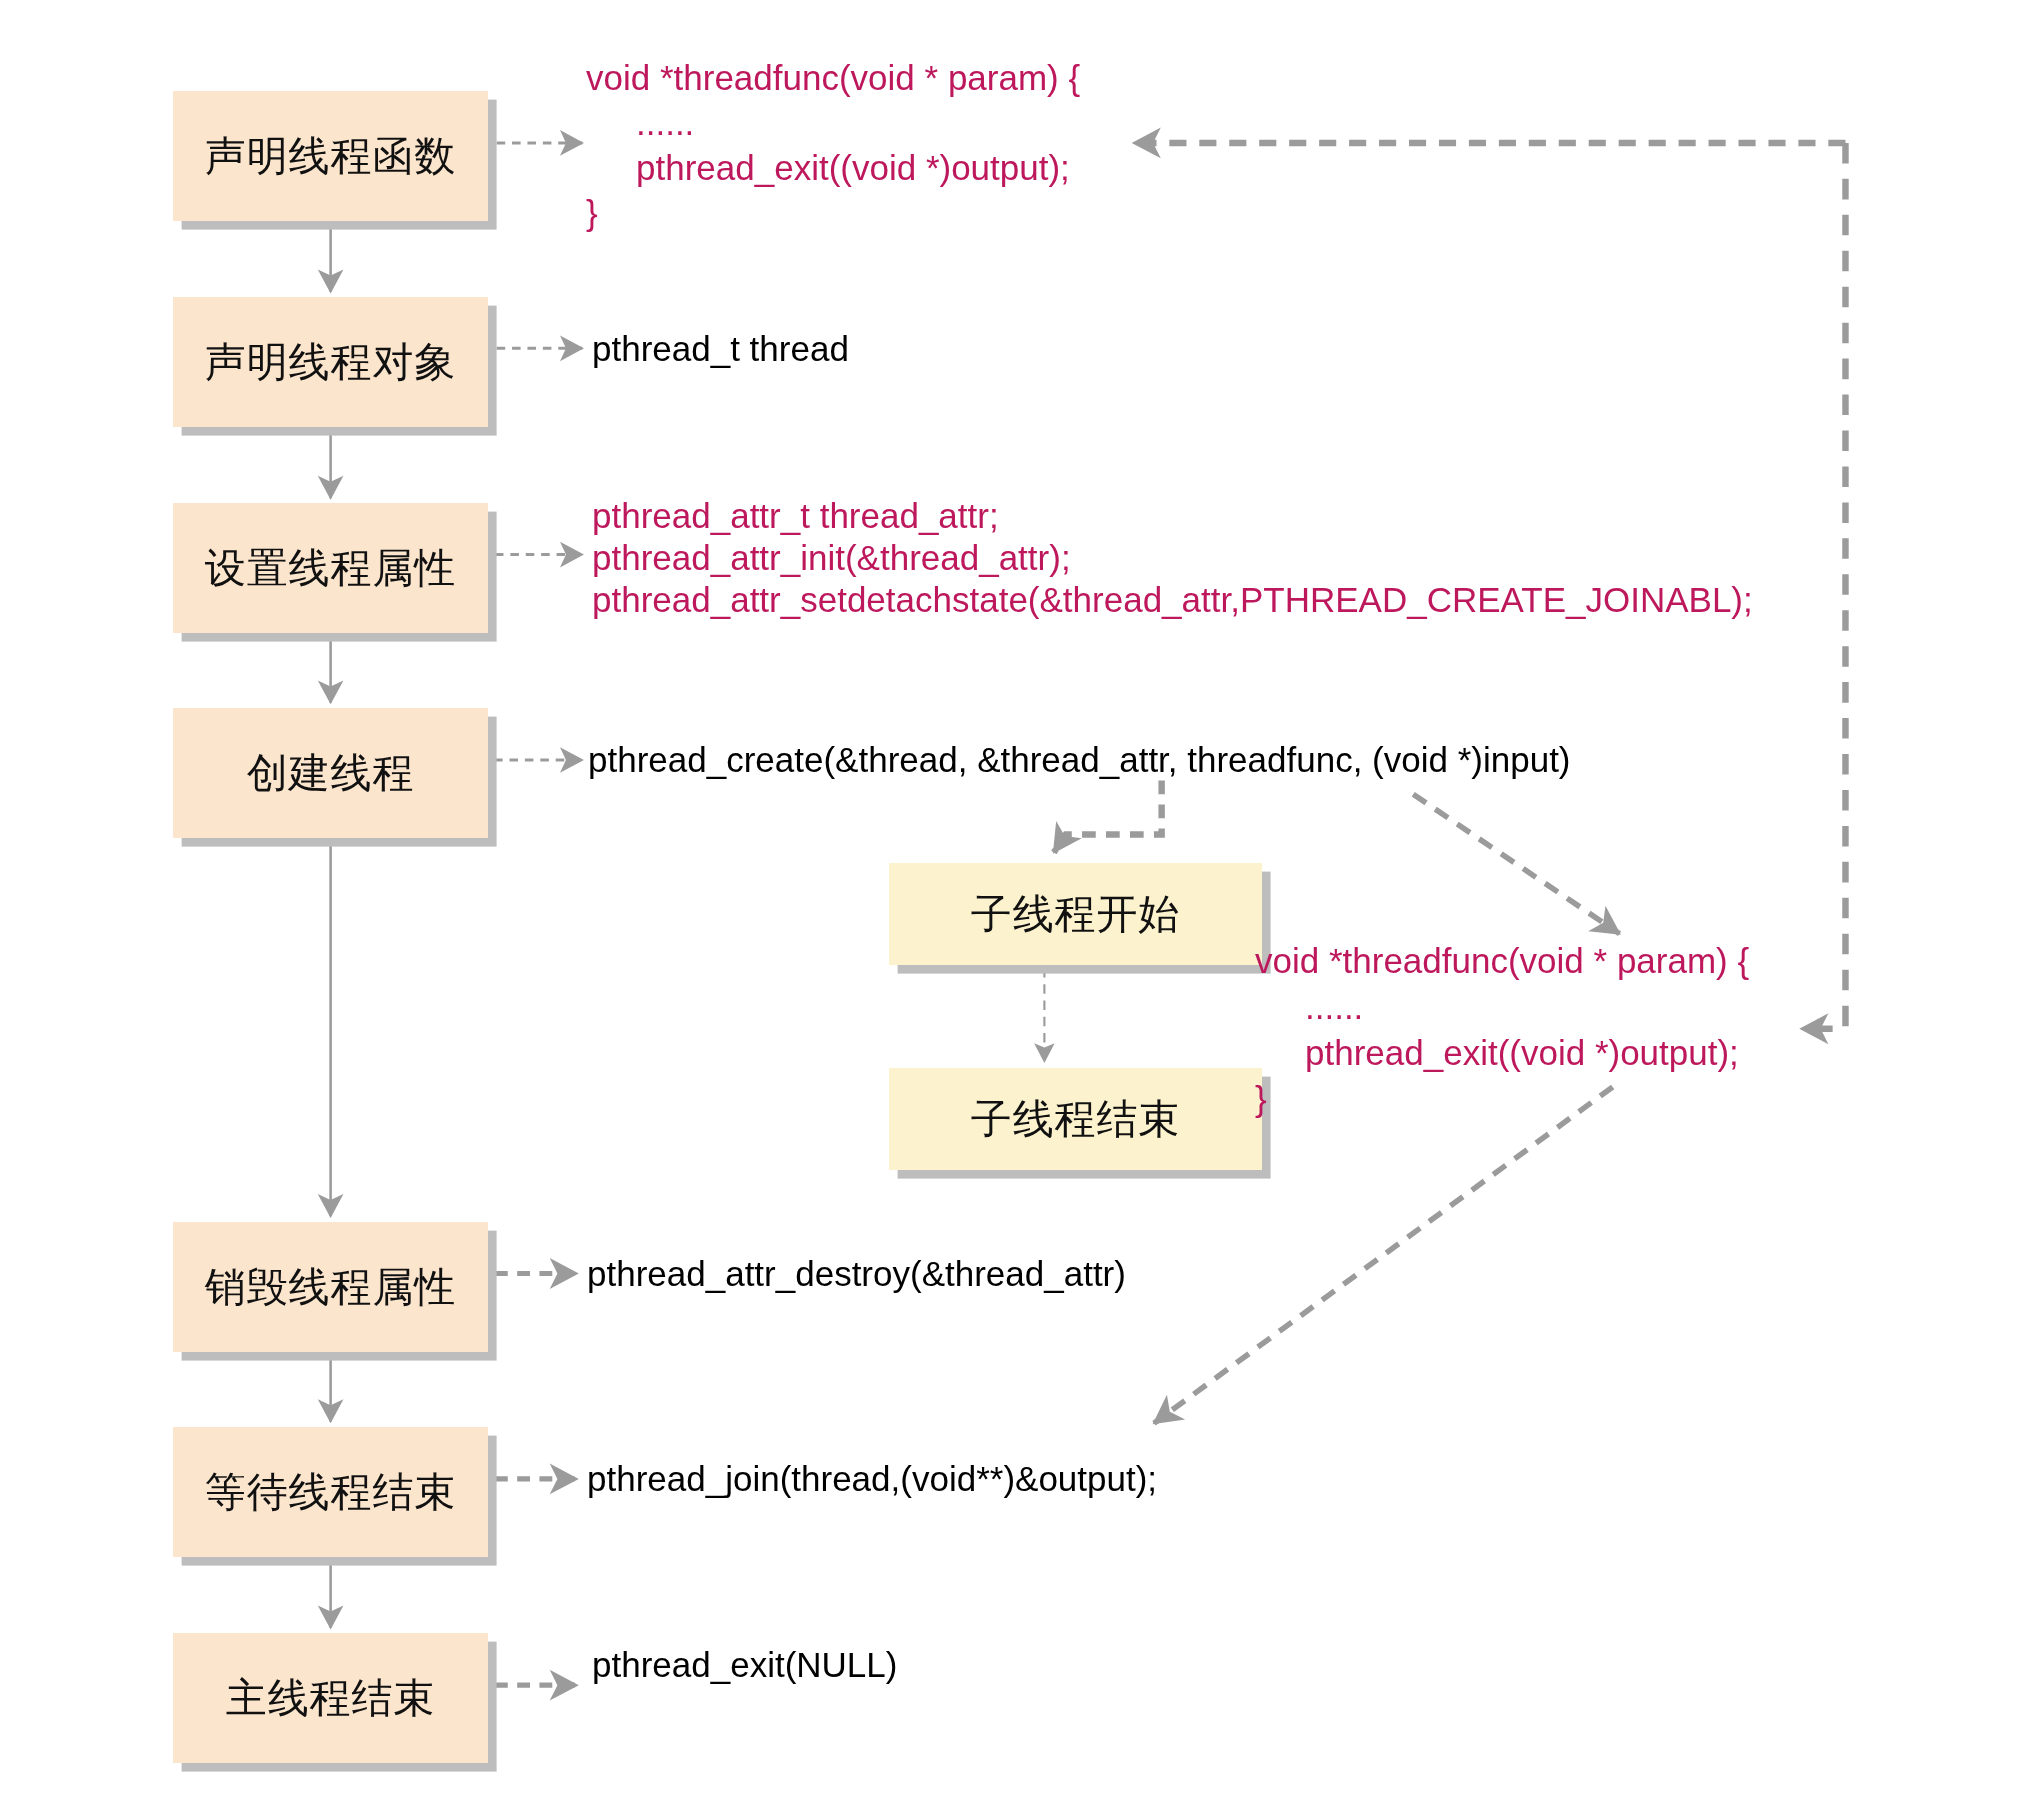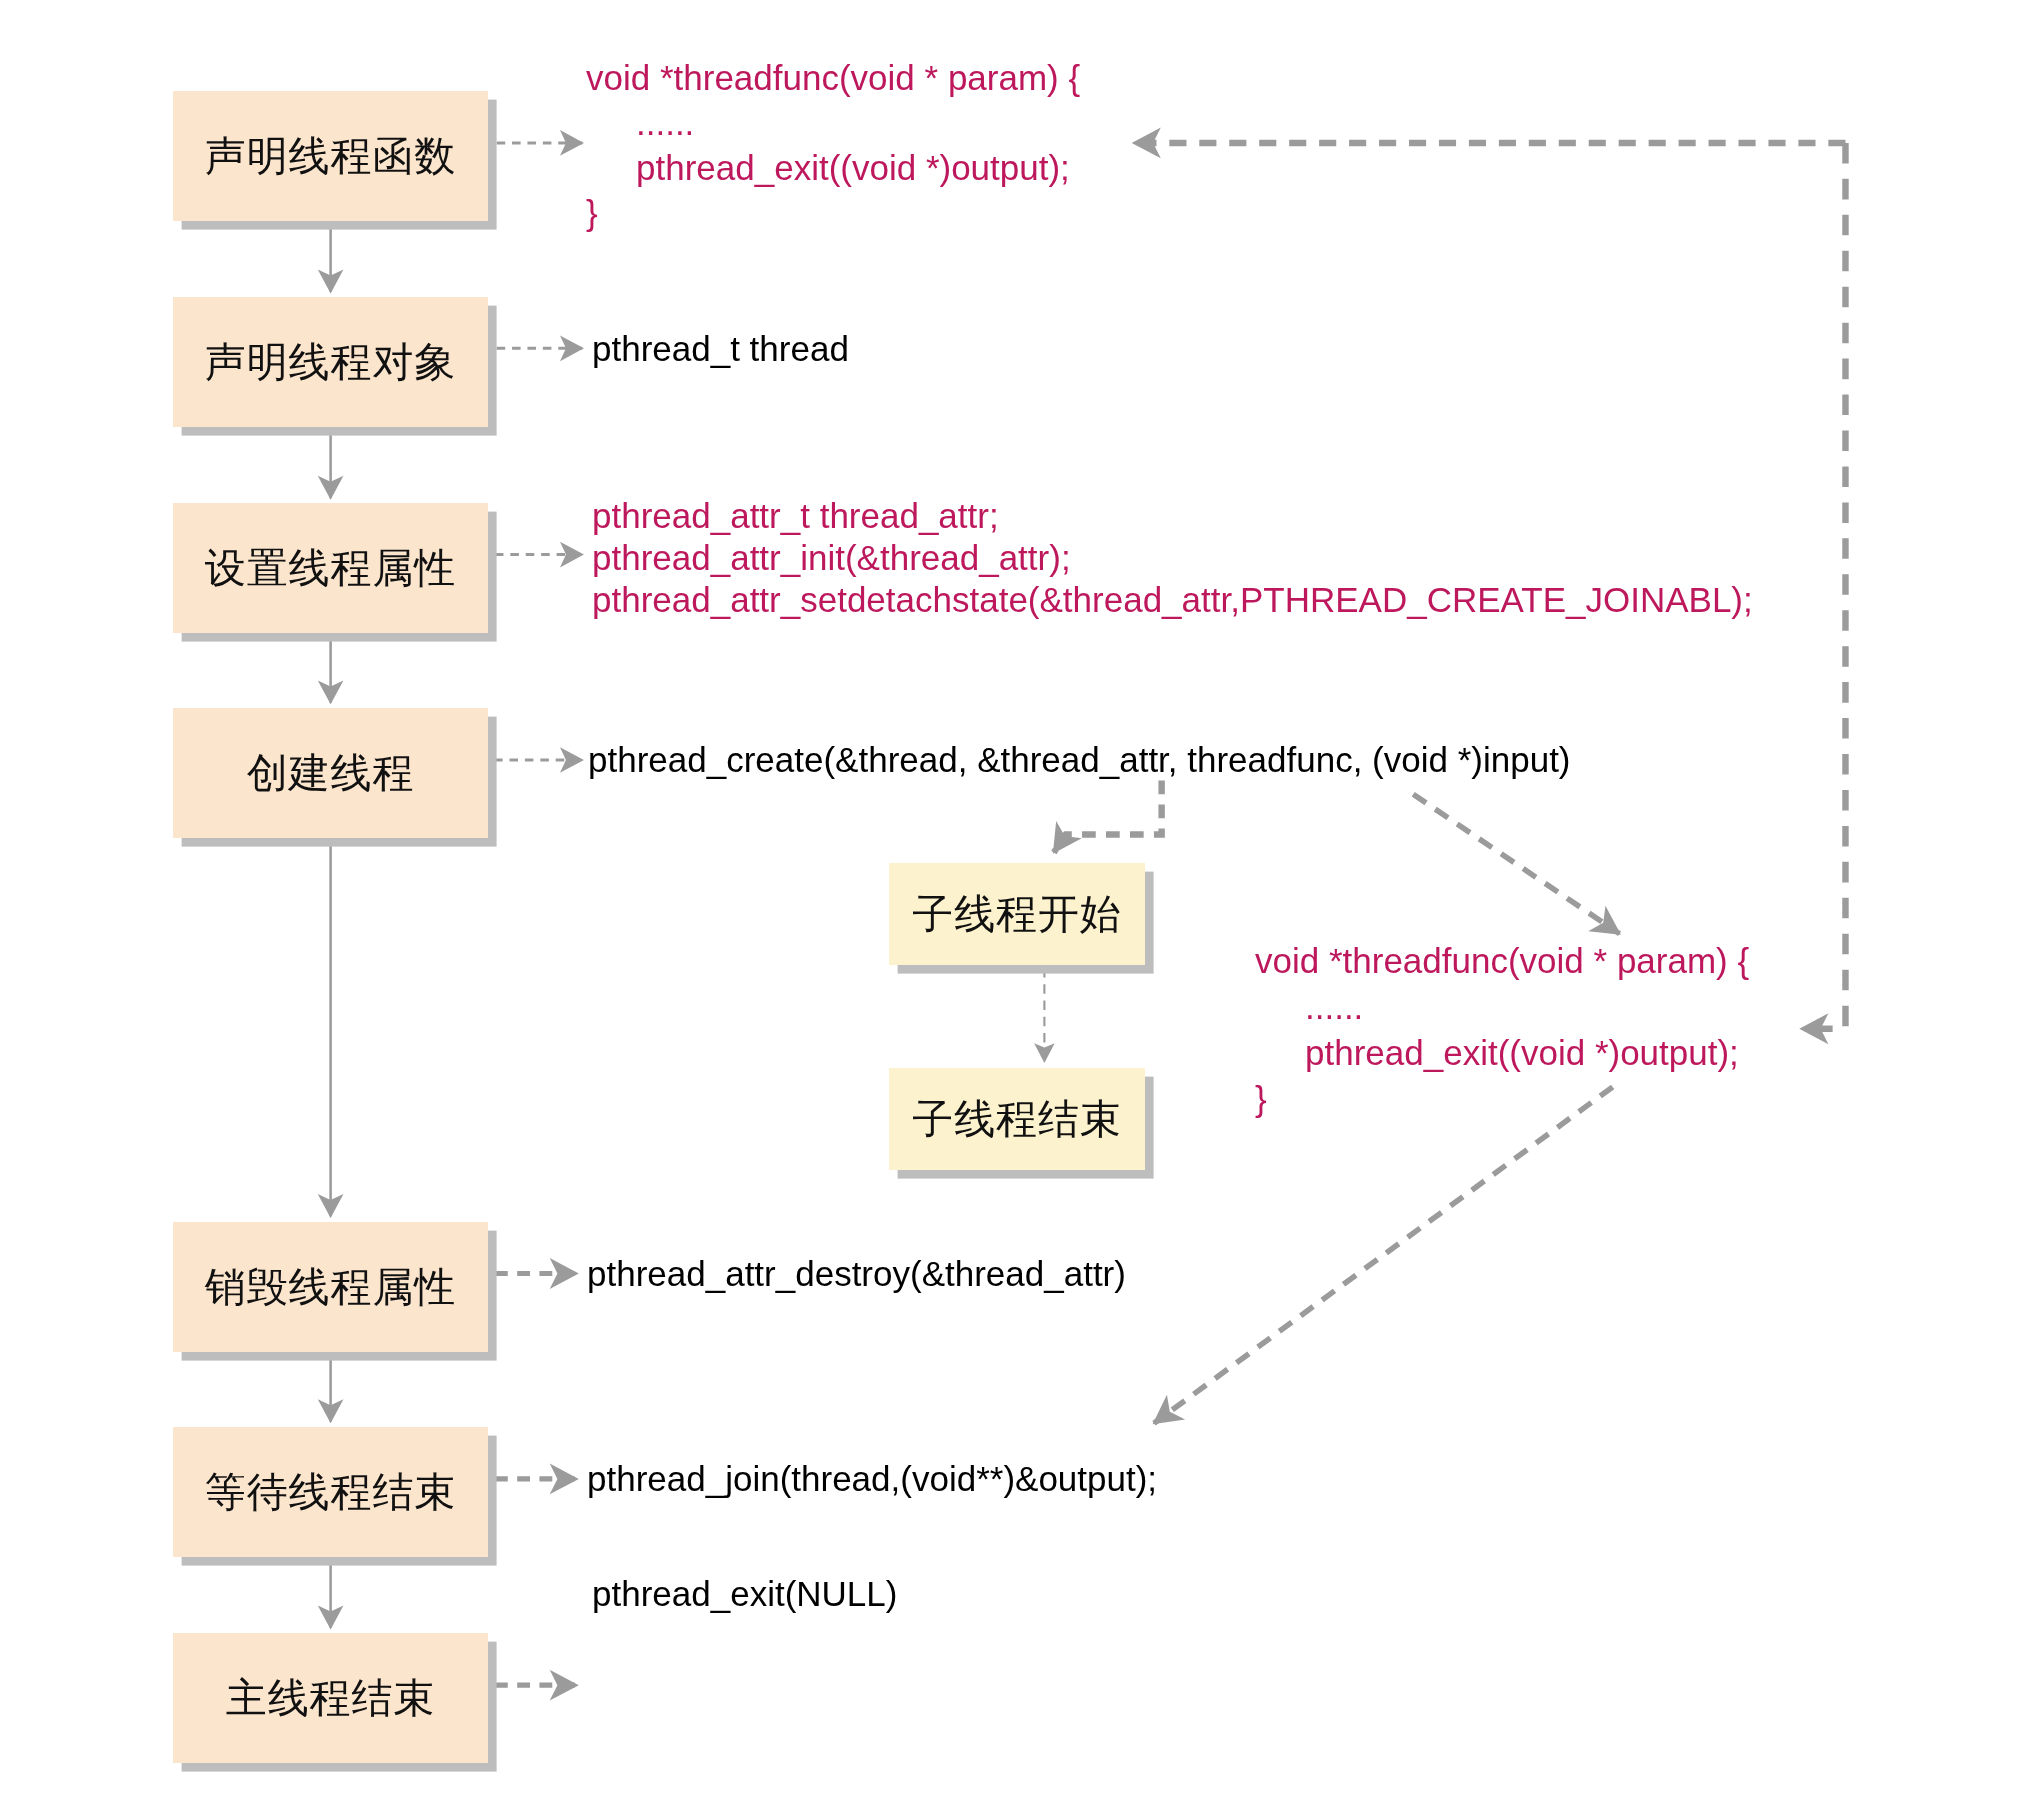--- a/index.html
+++ b/index.html
@@ -12,21 +12,21 @@
   }
   .flow-box{
     position:absolute;
     left:173px;width:315px;height:130px;
     background:#fce5cd;
     box-shadow:8.6px 8.6px 0 #bdbdbd;
     display:flex;align-items:center;justify-content:center;
   }
   .thread-box{
     position:absolute;
-    left:889px;width:256px;height:102px;
+    left:889px;width:373px;height:102px;
     background:#fcf2ce;
     box-shadow:8.6px 8.6px 0 #bdbdbd;
     display:flex;align-items:center;justify-content:center;
   }
   .cjk{
     font-size:41px;color:#111111;letter-spacing:0.9px;white-space:nowrap;
   }
   .code{
     position:absolute;
     font-size:35px;color:#000000;white-space:nowrap;line-height:38px;text-align:center;
@@ -132,16 +132,16 @@
     <div class="cl">void *threadfunc(void * param) {</div>
     <div class="cl indent">......</div>
     <div class="cl indent">pthread_exit((void *)output);</div>
     <div class="cl">}</div>
   </div>
 
   <div class="code" style="left:587px;top:1255px">pthread_attr_destroy(&amp;thread_attr)</div>
 
   <div class="code" style="left:587px;top:1460px">pthread_join(thread,(void**)&amp;output);</div>
 
-  <div class="code" style="left:592px;top:1575px">pthread_exit(NULL)</div>
+  <div class="code" style="left:592px;top:1646px">pthread_exit(NULL)</div>
 
 </div>
 
 
 </body></html>

